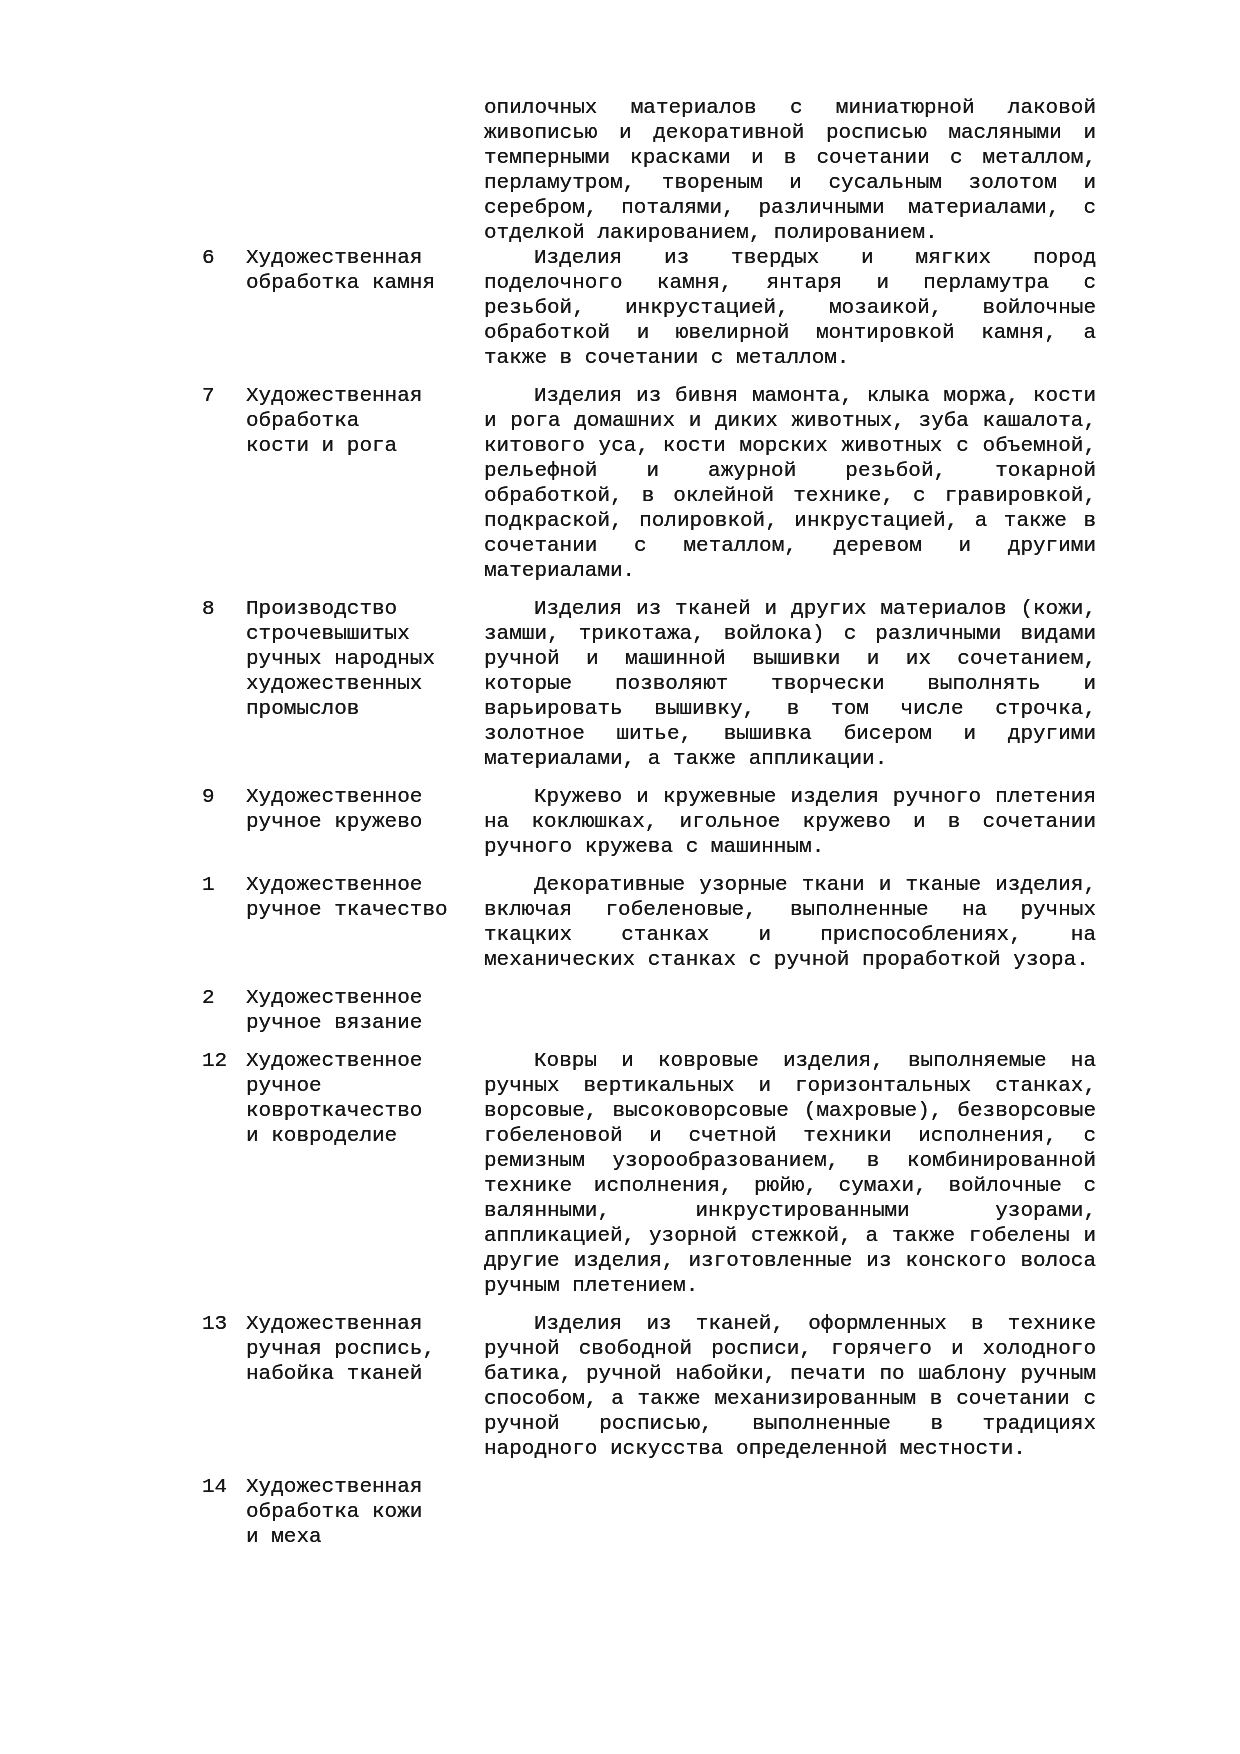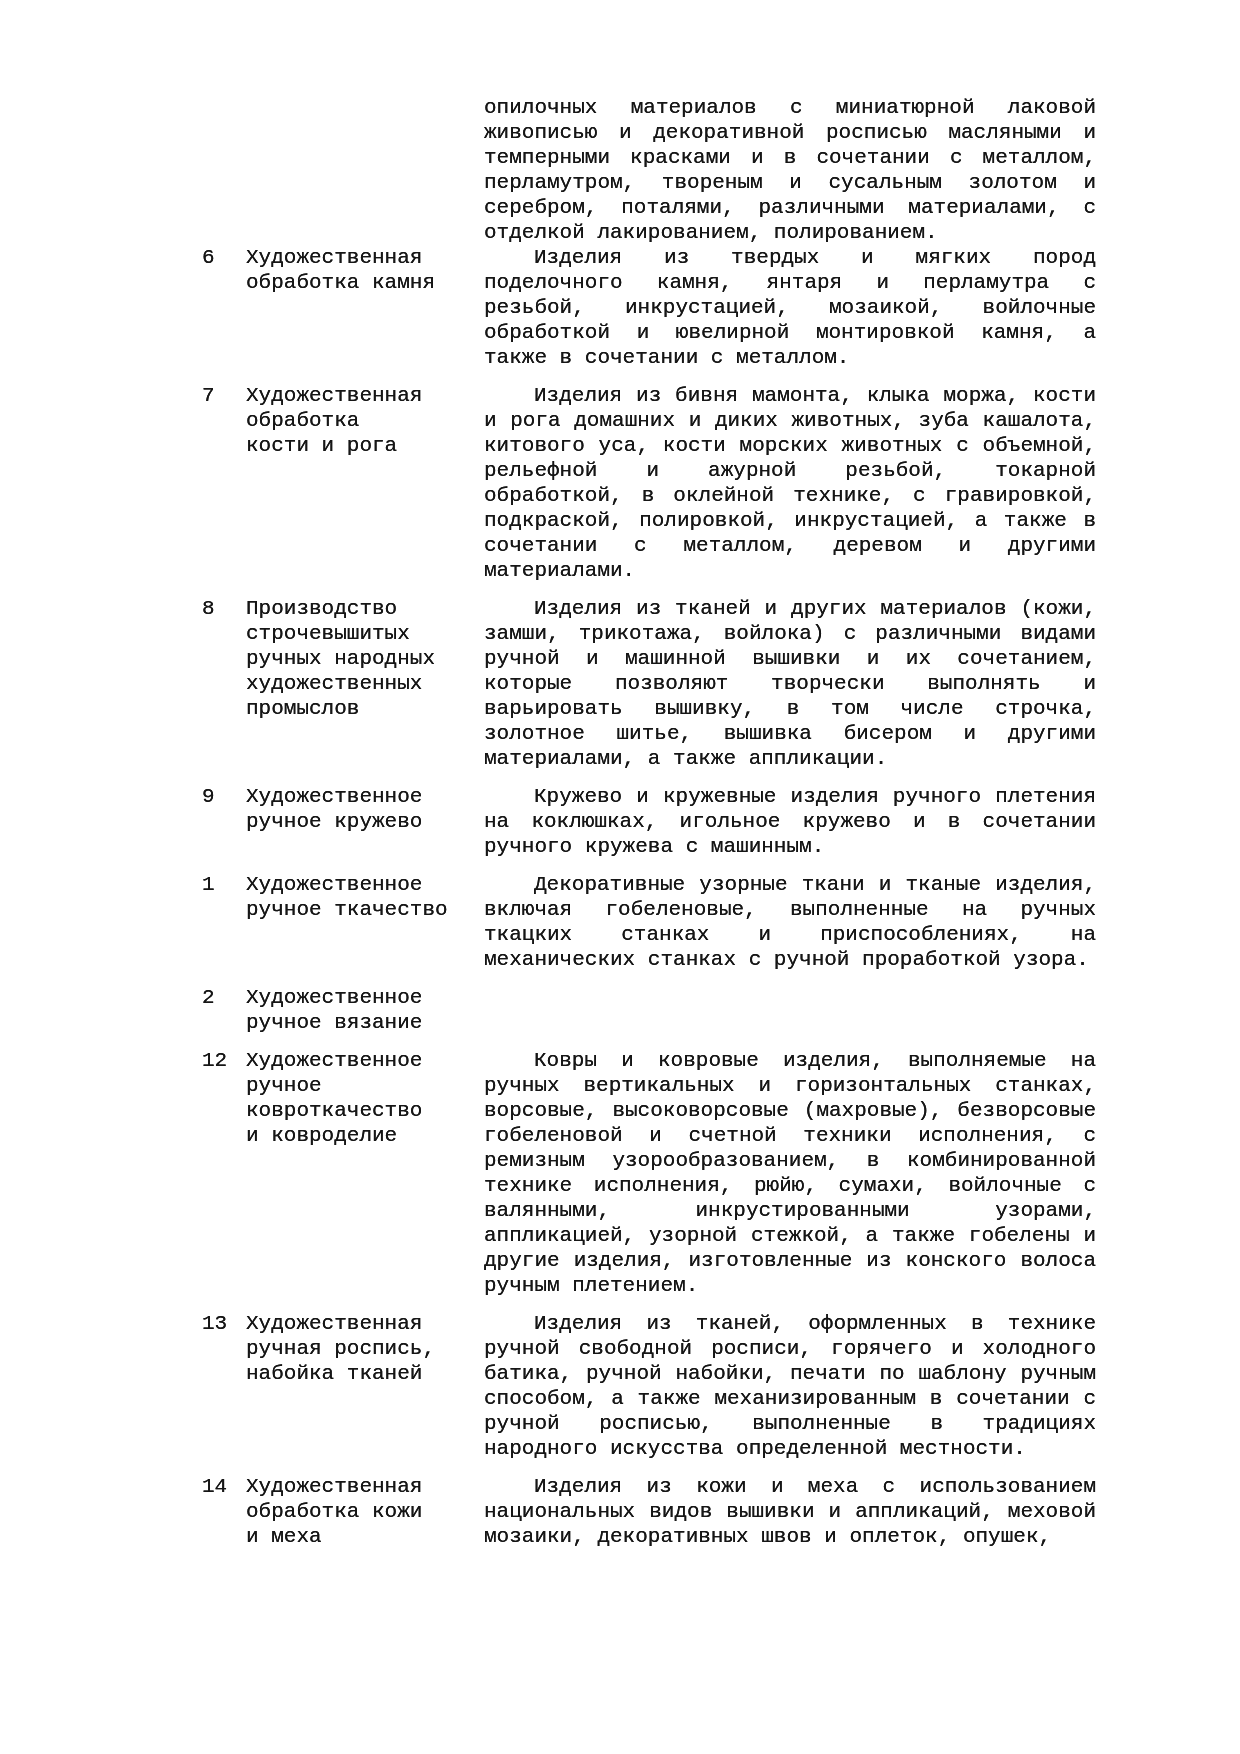--- a/index.html
+++ b/index.html
@@ -127,17 +127,16 @@
 ручная роспись,
 набойка тканей</div>
       <div class="cell-desc">Изделия из тканей, оформленных в технике ручной свободной росписи, горячего и холодного батика, ручной набойки, печати по шаблону ручным способом, а также механизированным в сочетании с ручной росписью, выполненные в традициях народного искусства определенной местности.</div>
     </div>
 
     <div class="row">
       <div class="cell-num">14</div>
       <div class="cell-title">Художественная
 обработка кожи
 и меха</div>
-      <div class="cell-desc">Изделия из кожи и меха с использованием национальных видов вышивки и аппликаций, меховой мозаики, декоративных швов и оплеток, опушек,</div>
     </div>
   </div>
 
 </div>
 
 </body></html>

